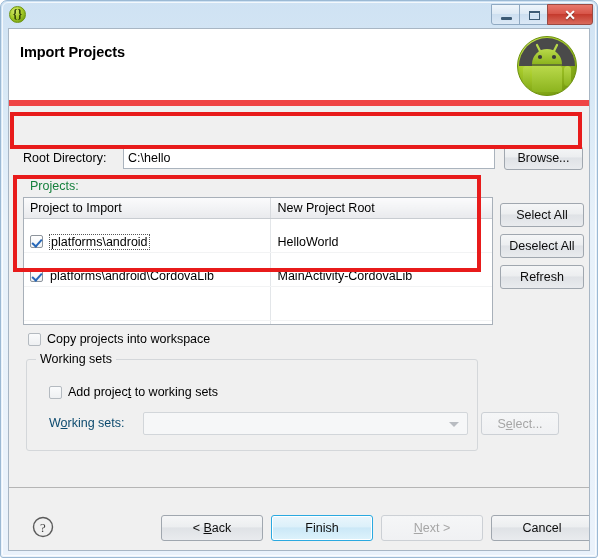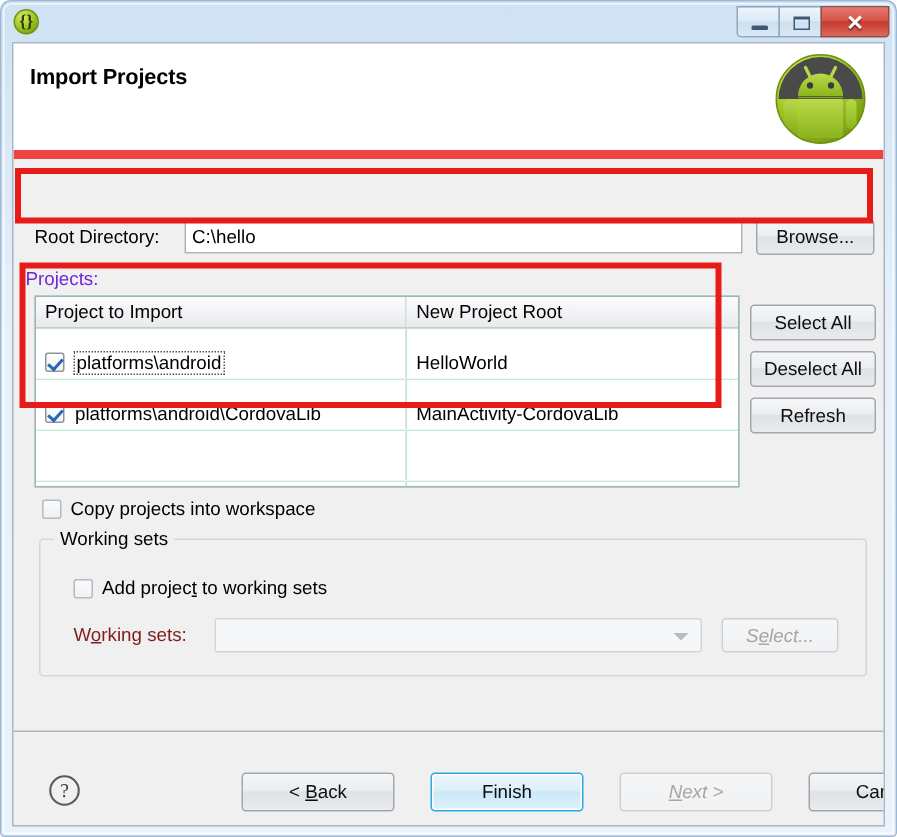--- a/index.html
+++ b/index.html
@@ -202,34 +202,33 @@
     font-size: 12.5px;
     color: #0d0d0d;
     text-align: center;
     cursor: default;
     padding: 0;
   }
   .btn:disabled, .btn.disabled {
     color: #a6a6a6;
     border-color: #ccd0d5;
     background: linear-gradient(to bottom, #f5f6f7 0%, #f0f1f3 100%);
-    font-style: italic;
   }
   .btn-browse {
     position: absolute;
     left: 481px; top: -1px;
     width: 79px; height: 24px;
   }
 
   
   .lbl-projects {
     position: absolute;
-    left: 8px; top: 150px;
-    font-size: 12.5px;
-    color: #6d28d9;
+    left: 21px; top: 150px;
+    font-size: 12.5px;
+    color: #15803d;
   }
 
   .table-wrap {
     position: absolute;
     left: 14px; top: 168px;
     width: 470px;
     height: 128px;
     background: #86efac;
     border: 1px solid #a8b0b9;
     box-sizing: border-box;
@@ -319,21 +318,21 @@
     border-radius: 2px;
     margin-right: 6px;
     flex: 0 0 auto;
   }
   .copy-row .lbl { font-size: 12.5px; color: #000; }
 
   
   .group {
     position: absolute;
     left: 17px; top: 330px;
-    width: 552px;
+    width: 452px;
     height: 92px;
     border: 1px solid #d4d7da;
     border-radius: 3px;
     box-sizing: border-box;
   }
   .group-title {
     position: absolute;
     left: 9px; top: -8px;
     background: #f0f0f0;
     padding: 0 4px;
@@ -353,21 +352,21 @@
   .ws-row {
     position: absolute;
     left: 22px; top: 52px;
     width: 510px;
     height: 23px;
   }
   .ws-label {
     position: absolute;
     left: 0; top: 4px;
     font-size: 12.5px;
-    color: #7f1d1d;
+    color: #0c4a6e;
   }
   .ws-combo {
     position: absolute;
     left: 94px; top: 0;
     width: 325px; height: 23px;
     box-sizing: border-box;
     border: 1px solid #d2d6da;
     border-radius: 2px;
     background: #f6f7f8;
   }
@@ -399,21 +398,21 @@
     width: 22px; height: 22px;
   }
   .bottom-buttons {
     position: absolute;
     left: 152px; top: 486px;
     display: flex;
   }
   .bottom-buttons .btn {
     width: 102px;
     height: 26px;
-    margin-right: 24px;
+    margin-right: 8px;
   }
   .btn-default {
     border: 1px solid #2aa9e0 !important;
     border-radius: 3px;
     background: linear-gradient(to bottom, #eaf6fc 0%, #dcf0fa 45%, #cbe8f7 50%, #def3fc 100%) !important;
     box-shadow: inset 0 0 0 1px #ffffff;
   }
 
   
   .redbox {

